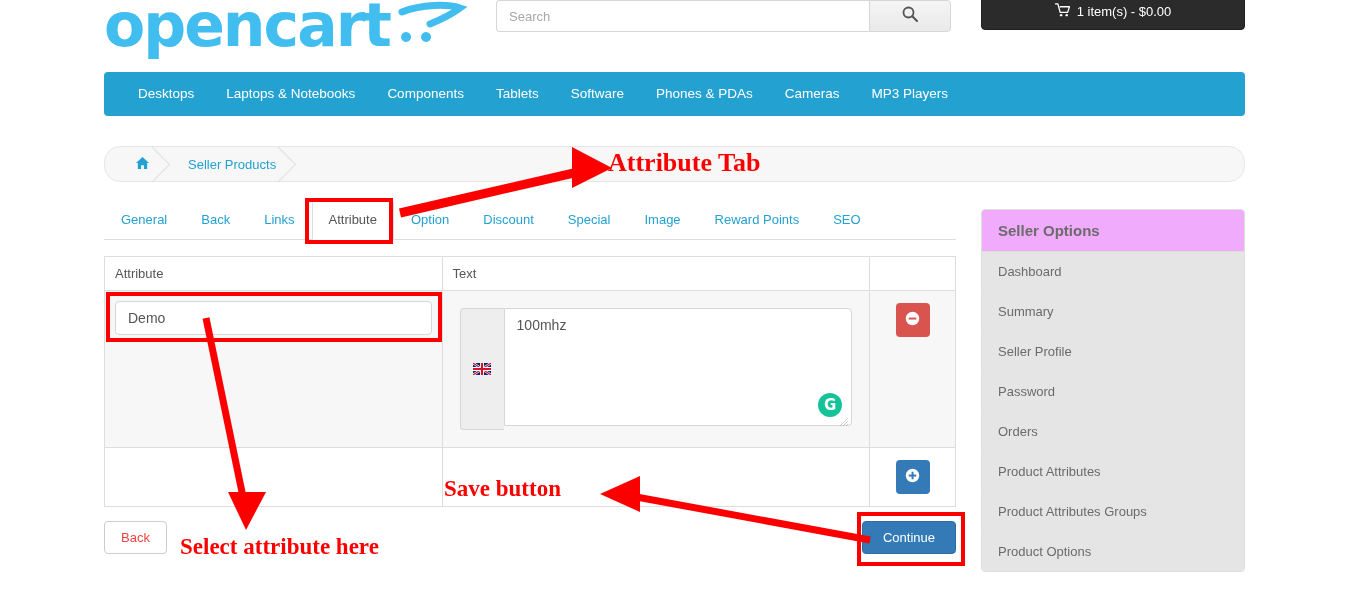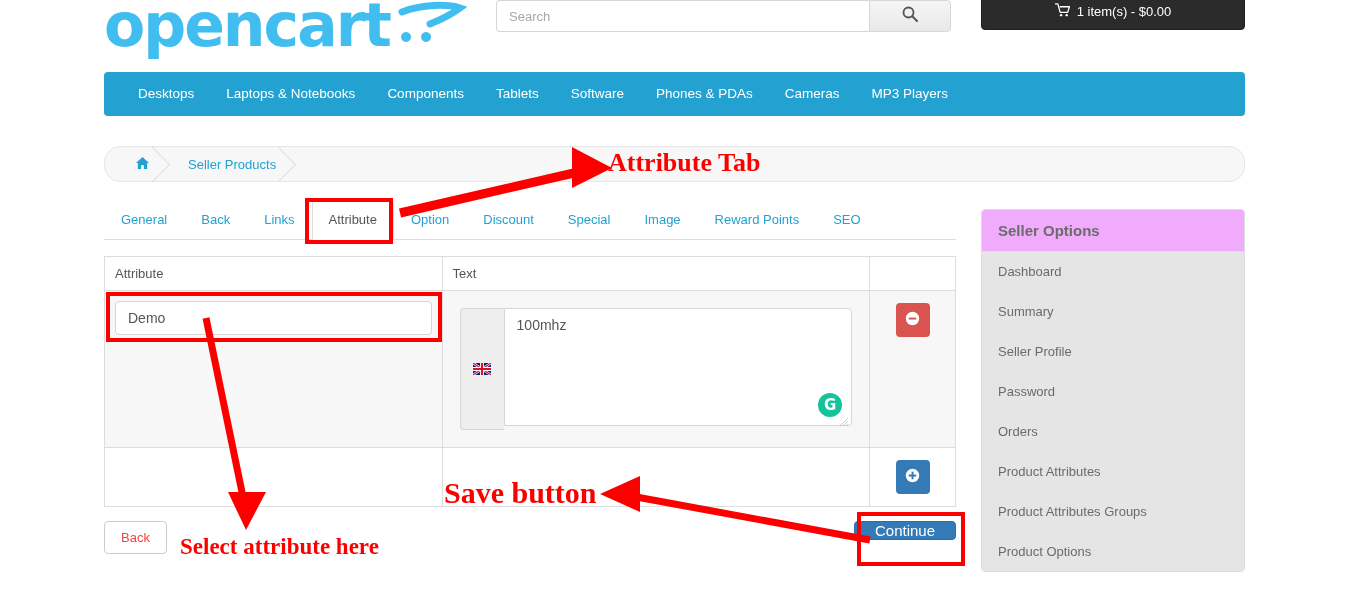--- a/index.html
+++ b/index.html
@@ -180,21 +180,21 @@
     height: 38px;
   }
   .btn-back {
     position: absolute; left: 0; top: 0;
     padding: 8px 16px; font-size: 13px; color: #ef4444;
     background: #fff; border: 1px solid #ccc; border-radius: 4px;
     cursor: pointer; font-family: "Liberation Sans", sans-serif;
   }
   .btn-continue {
     position: absolute; right: 0; top: 0;
-    padding: 0 20px; font-size: 15px; color: #fff;
+    padding: 8px 20px; font-size: 13px; color: #fff;
     background: #337ab7; border: 1px solid #2e6da4; border-radius: 4px;
     cursor: pointer; font-family: "Liberation Sans", sans-serif;
   }
 
   
   .sidebar {
     position: absolute; left: 981px; top: 209px;
     width: 264px;
     border: 1px solid #ddd; border-radius: 4px;
     background: #fff; overflow: hidden;
@@ -399,16 +399,16 @@
       <line x1="206" y1="318" x2="243" y2="497" stroke="#fc0000" stroke-width="7"></line>
       <polygon points="228,492 266,492 246,530" fill="#fc0000"></polygon>
     </g>
   </svg>
 
   <div class="anno-box" style="left:305px; top:198px; width:88px; height:46px;"></div>
   <div class="anno-box" style="left:106px; top:292px; width:336px; height:50px;"></div>
   <div class="anno-box" style="left:857px; top:512px; width:108px; height:54px;"></div>
 
   <div class="anno" style="left:608px; top:148px; font-size:26px;">Attribute Tab</div>
-  <div class="anno" style="left:444px; top:476px; font-size:30px;">Save button</div>
+  <div class="anno" style="left:444px; top:476px; font-size:23px;">Save button</div>
   <div class="anno" style="left:180px; top:534px; font-size:23px;">Select attribute here</div>
 
 </div>
 
 </body></html>

